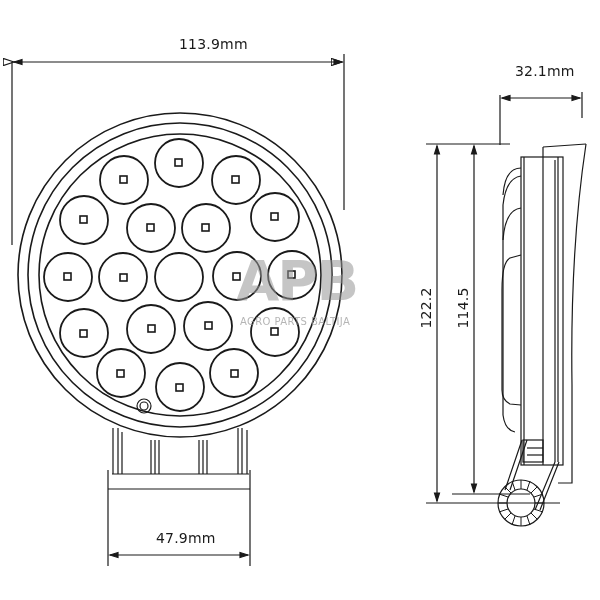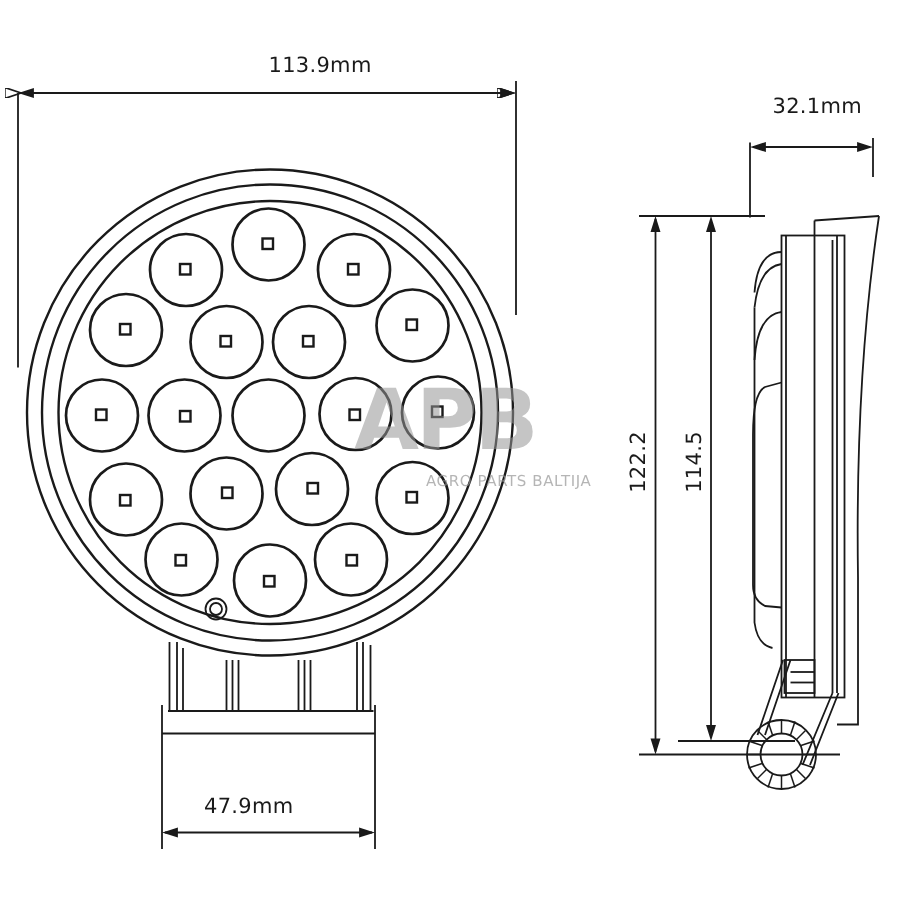--- a/index.html
+++ b/index.html
@@ -1,21 +1,21 @@
 <!DOCTYPE html>
 <html><head>
   <meta charset="utf-8">
   <style>
     html, body { margin: 0; padding: 0; background: #ffffff; }
     body { width: 600px; height: 600px; position: relative; overflow: hidden; font-family: "DejaVu Sans", sans-serif; }
     #drawing { position: absolute; left: 0; top: 0; width: 600px; height: 600px; }
     .dim-label { position: absolute; color: #1a1a1a; font-family: "DejaVu Sans", sans-serif; font-size: 14px; white-space: nowrap; letter-spacing: 0.2px; }
     .dim-vert { transform-origin: center center; transform: rotate(-90deg); }
     .watermark-big { position: absolute; left: 236px; top: 248px; font-family: "DejaVu Sans", sans-serif; font-size: 56px; font-weight: bold; color: rgba(150,150,150,0.55); letter-spacing: -2px; }
-    .watermark-small { position: absolute; left: 240px; top: 316px; font-family: "DejaVu Sans", sans-serif; font-size: 10px; color: rgba(150,150,150,0.7); letter-spacing: 0.4px; margin-left: 44px; }
+    .watermark-small { position: absolute; left: 240px; top: 316px; font-family: "DejaVu Sans", sans-serif; font-size: 10px; color: rgba(150,150,150,0.7); letter-spacing: 0.4px; }
   </style>
 </head>
 <body>
 
 <svg id="drawing" viewBox="0 0 600 600" xmlns="http://www.w3.org/2000/svg">
   <defs>
     <marker id="arrowR" markerWidth="10" markerHeight="6" refX="9" refY="3" orient="auto">
       <path d="M0,0 L9,3 L0,6 Z" fill="none" stroke="#1a1a1a" stroke-width="1"></path>
     </marker>
   </defs>
@@ -171,19 +171,19 @@
         <line x1="499" y1="494" x2="508" y2="497"></line>
         <line x1="543" y1="494" x2="534" y2="497"></line>
         <line x1="499" y1="512" x2="508" y2="509"></line>
         <line x1="543" y1="512" x2="534" y2="509"></line>
       </g>
     </g>
   </g>
 </svg>
 
 <div class="dim-label" style="left:136px; top:36px;margin-left:43px;">113.9mm</div>
-<div class="dim-label" style="left:136px; top:530px;">47.9mm</div>
+<div class="dim-label" style="left:156px; top:530px;">47.9mm</div>
 <div class="dim-label" style="left:515px; top:63px;text-align:center;">32.1mm</div>
 <div class="dim-label dim-vert" style="left:404px; top:300px; width:44px; text-align:center;">122.2</div>
 <div class="dim-label dim-vert" style="left:441px; top:300px; width:44px; text-align:center;">114.5</div>
 
 <div class="watermark-big">APB</div>
 <div class="watermark-small">AGRO PARTS BALTIJA</div>
 
 </body></html>

